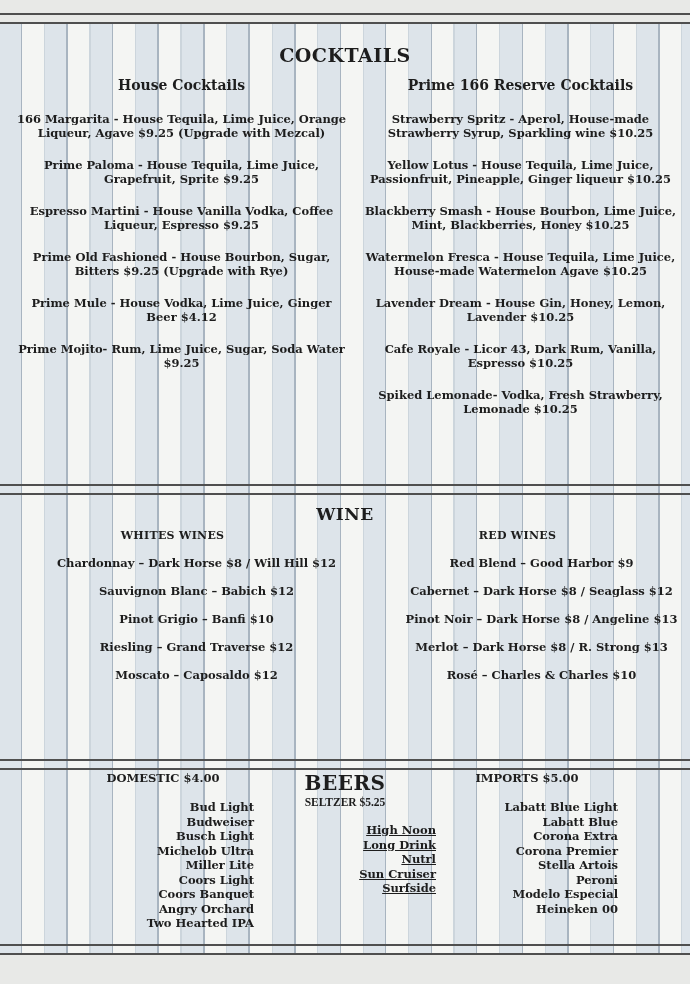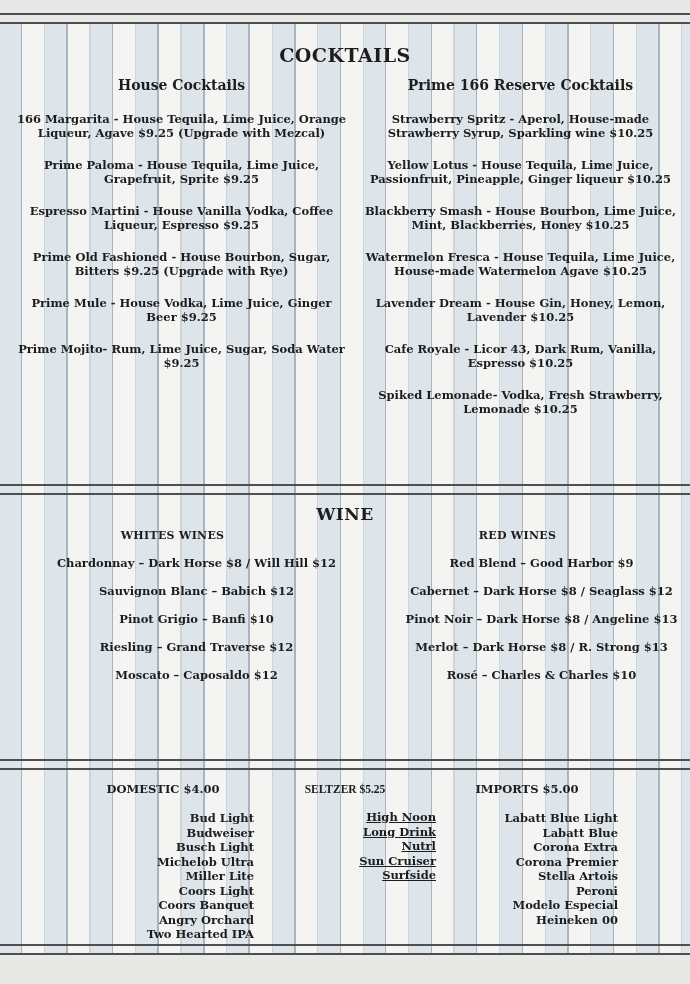--- a/index.html
+++ b/index.html
@@ -36,21 +36,21 @@
     background:repeating-linear-gradient(90deg,
       var(--stripe-blue) 0px, var(--stripe-blue) 21px,
       var(--stripe-line) 21px, var(--stripe-line) 22.5px,
       var(--stripe-white) 22.5px, var(--stripe-white) 44px,
       var(--stripe-line-soft) 44px, var(--stripe-line-soft) 45.5px);
   }
   .paper .divider{background:transparent;}
   section{text-align:center;overflow:hidden;}
   .sec-cocktails{height:460px;padding-top:20px;border-radius:24px;}
   .sec-wine{height:264px;padding-top:8px;border-radius:14px;}
-  .sec-beers{height:174px;padding-top:12px;}
+  .sec-beers{height:174px;padding-top:1px;}
 
   .sec-title{font-size:19px;line-height:23px;letter-spacing:.5px;}
   .wine-title{font-size:17px;line-height:22px;}
 
   .cols{display:flex;}
   .cocktails-cols{margin-top:10px;padding-left:12px;}
   .cols .col{flex:1;min-width:0;}
   .col-header{font-size:14px;line-height:17px;}
   .cocktail-items{margin-top:18px;}
   .cocktail-item{
@@ -88,21 +88,21 @@
           <div class="cocktail-items">
               <div class="cocktail-item">166 Margarita - House Tequila, Lime Juice, Orange
 Liqueur, Agave $9.25 (Upgrade with Mezcal)</div>
               <div class="cocktail-item">Prime Paloma - House Tequila, Lime Juice,
 Grapefruit, Sprite $9.25</div>
               <div class="cocktail-item">Espresso Martini - House Vanilla Vodka, Coffee
 Liqueur, Espresso $9.25</div>
               <div class="cocktail-item">Prime Old Fashioned - House Bourbon, Sugar,
 Bitters $9.25 (Upgrade with Rye)</div>
               <div class="cocktail-item">Prime Mule - House Vodka, Lime Juice, Ginger
-Beer $9.25</div>
+Beer $4.12</div>
               <div class="cocktail-item">Prime Mojito- Rum, Lime Juice, Sugar, Soda Water
 $9.25</div>
             </div>
         </div>
         <div class="col">
           <h2 class="col-header">Prime 166 Reserve Cocktails</h2>
           <div class="cocktail-items">
               <div class="cocktail-item">Strawberry Spritz - Aperol, House-made
 Strawberry Syrup, Sparkling wine $10.25</div>
               <div class="cocktail-item">Yellow Lotus - House Tequila, Lime Juice,
@@ -162,20 +162,21 @@
               <div class="beer-item">Busch Light</div>
               <div class="beer-item">Michelob Ultra</div>
               <div class="beer-item">Miller Lite</div>
               <div class="beer-item">Coors Light</div>
               <div class="beer-item">Coors Banquet</div>
               <div class="beer-item">Angry Orchard</div>
               <div class="beer-item">Two Hearted IPA</div>
             </div>
         </div>
         <div class="col beers-center">
+          <h1 class="sec-title beers-title">BEERS</h1>
           <h2 class="col-header seltzer-header">SELTZER $5.25</h2>
           <div class="beer-items">
               <div class="beer-item">High Noon</div>
               <div class="beer-item">Long Drink</div>
               <div class="beer-item">Nutrl</div>
               <div class="beer-item">Sun Cruiser</div>
               <div class="beer-item">Surfside</div>
             </div>
         </div>
         <div class="col">

